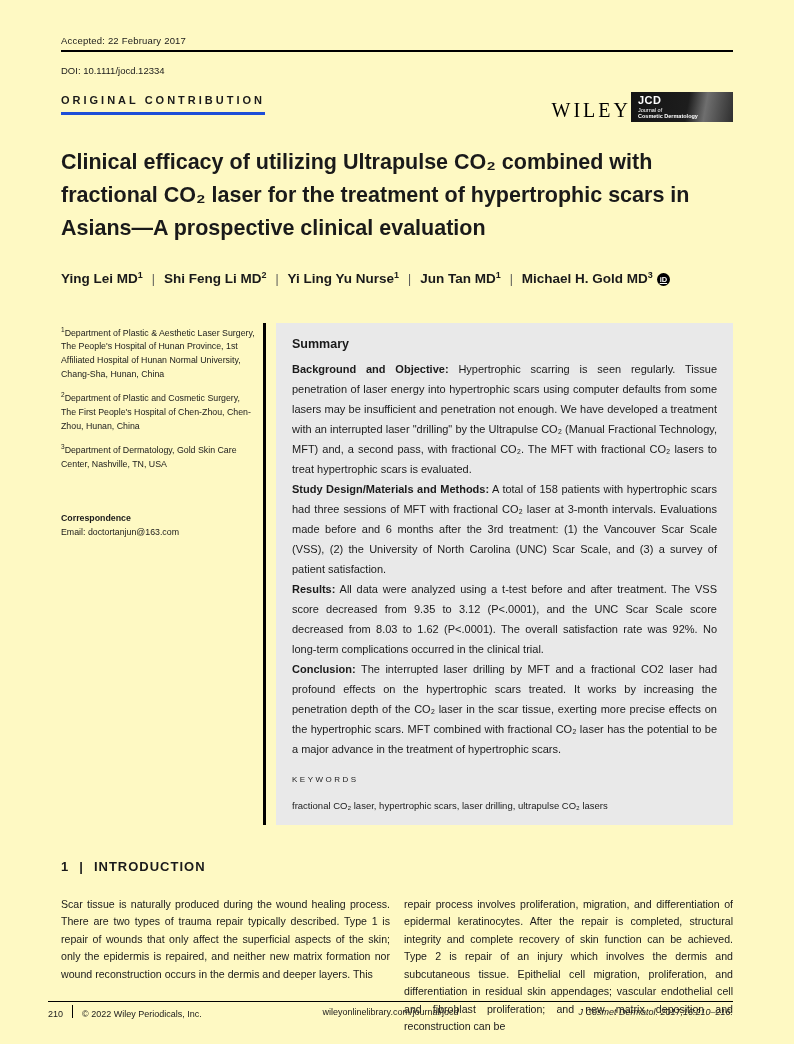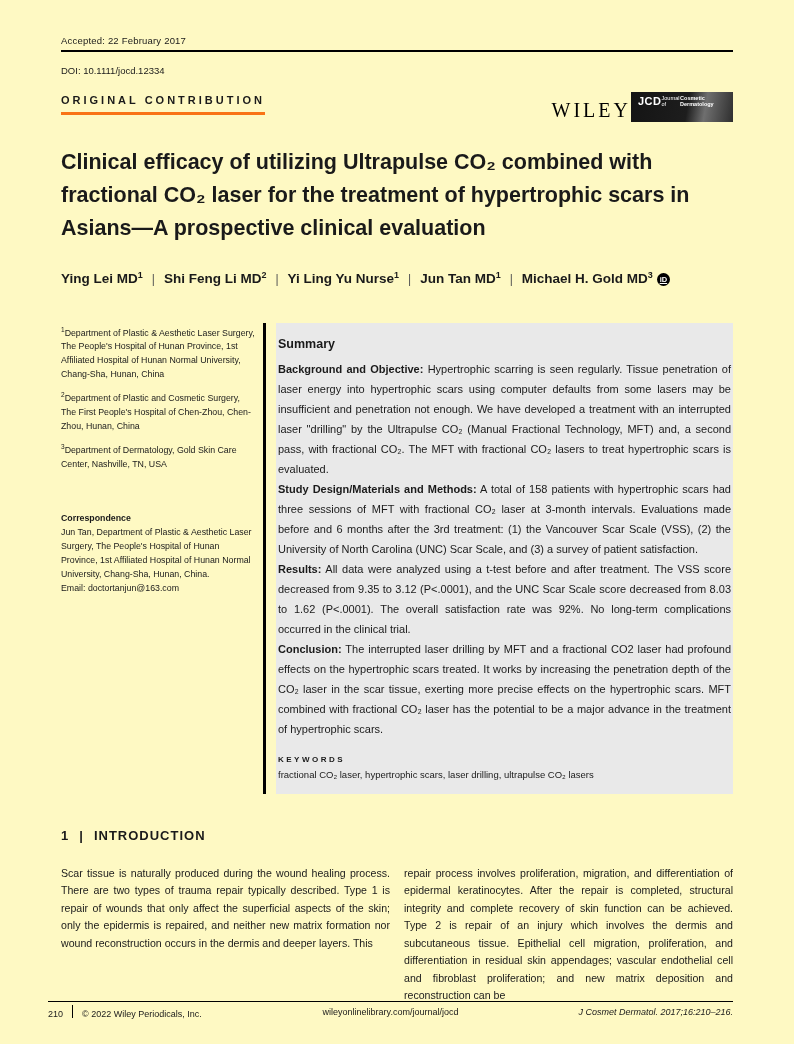--- a/index.html
+++ b/index.html
@@ -10,55 +10,55 @@
   }
   .content{padding:0 61px;}
 
   
   .meta-accepted{padding-top:35px;font-size:9.5px;letter-spacing:.2px;}
   .rule-thick{border-top:2.5px solid #000;margin-top:4px;}
   .doi{font-size:9.5px;margin-top:13px;}
 
   
   .header-row{margin-top:18px;display:flex;justify-content:space-between;align-items:flex-start;}
-  .category{font-size:11px;font-weight:bold;letter-spacing:3px;border-bottom:3px solid #f97316;padding-bottom:6px;}
+  .category{font-size:11px;font-weight:bold;letter-spacing:3px;border-bottom:3px solid #1d4ed8;padding-bottom:6px;}
   .brand{display:flex;align-items:flex-end;margin-top:-2px;}
   .wiley{font-family:"Liberation Serif","DejaVu Serif",serif;font-size:20px;letter-spacing:3px;color:#000;}
   .jcd-badge{width:102px;height:30px;box-sizing:border-box;padding:3px 7px;
     background:linear-gradient(100deg,#141414 0%,#1d1d1d 55%,#6f6f6f 72%,#2e2e2e 100%);
-    color:#fff;display:flex;flex-direction:row;justify-content:center;line-height:1.15;}
+    color:#fff;display:flex;flex-direction:column;justify-content:center;line-height:1.15;}
   .jcd-abbr{font-size:11px;font-weight:bold;letter-spacing:.5px;}
   .jcd-line{font-size:5.5px;}
   .jcd-line2{font-size:5.5px;font-weight:bold;}
 
   
   .title{margin-top:24px;font-size:21.5px;font-weight:bold;line-height:33px;}
   .authors{margin-top:16px;font-size:13.5px;font-weight:bold;line-height:27px;}
   .authors sup{font-size:9px;}
   .sep{font-weight:400;color:#555;margin:0 9px;font-size:12px;}
   .orcid{display:inline-block;width:13px;height:13px;border-radius:50%;background:#000;color:#fff;
     font-size:7.5px;font-weight:bold;text-align:center;line-height:13px;margin-left:4px;vertical-align:1px;text-decoration:underline;}
 
   
   .columns{margin-top:30px;display:flex;align-items:stretch;}
   .left-col{width:194px;flex:none;}
   .divider-bar{width:3px;background:#000;flex:none;margin-left:8px;}
-  .summary-box{flex:1;margin-left:10px;background:#e9e9e9;padding:12px 2px 14px;}
+  .summary-box{flex:1;margin-left:10px;background:#e9e9e9;padding:12px 16px 14px;}
 
   .aff{font-size:8.8px;line-height:14px;margin:0 0 7px;}
   .aff sup{font-size:6.5px;}
   .corr{margin-top:14px;font-size:8.8px;line-height:14px;}
   .corr-heading{font-weight:bold;margin-top:40px;}
   .email-link{color:#1a1a1a;text-decoration:none;}
 
   .summary-heading{font-size:12.5px;font-weight:bold;margin:2px 0 8px;}
   .sum-para{margin:0;font-size:11px;line-height:20px;text-align:justify;}
   .keywords{margin-top:16px;}
-  .kw-heading{font-size:8px;font-weight:bold;letter-spacing:2.5px;}
-  .kw-text{font-size:9.5px;margin-top:5px;}
+  .kw-heading{font-size:8px;font-weight:normal;letter-spacing:2.5px;}
+  .kw-text{font-size:9.5px;margin-top:16px;}
 
   
   .section-head{margin-top:34px;font-size:13px;font-weight:bold;letter-spacing:1px;}
   .section-head .pipe{margin:0 10px;font-weight:bold;}
   .body-cols{margin-top:22px;display:flex;gap:14px;}
   .body-col{flex:1;font-size:10.6px;line-height:17.5px;text-align:justify;}
 
   
   .footer{position:absolute;left:48px;right:61px;bottom:24px;}
   .footer-rule{border-top:1px solid #000;}
@@ -98,21 +98,20 @@
 
     <div class="columns">
 
       <div class="left-col">
         <p class="aff"><sup>1</sup><span>Department of Plastic &amp; Aesthetic Laser Surgery, The People's Hospital of Hunan Province, 1st Affiliated Hospital of Hunan Normal University, Chang-Sha, Hunan, China</span></p>
         <p class="aff"><sup>2</sup><span>Department of Plastic and Cosmetic Surgery, The First People's Hospital of Chen-Zhou, Chen-Zhou, Hunan, China</span></p>
         <p class="aff"><sup>3</sup><span>Department of Dermatology, Gold Skin Care Center, Nashville, TN, USA</span></p>
 
         <div class="corr">
           <div class="corr-heading">Correspondence</div>
-          <div>Jun Tan, Department of Plastic &amp; Aesthetic Laser Surgery, The People's Hospital of Hunan Province, 1st Affiliated Hospital of Hunan Normal University, Chang-Sha, Hunan, China.</div>
           <div><span>Email: </span><a href="#" class="email-link">doctortanjun@163.com</a></div>
         </div>
       </div>
 
       <div class="divider-bar"></div>
 
       <div class="summary-box">
         <div class="summary-heading">Summary</div>
         <p class="sum-para"><b>Background and Objective:</b> <span>Hypertrophic scarring is seen regularly. Tissue penetration of laser energy into hypertrophic scars using computer defaults from some lasers may be insufficient and penetration not enough. We have developed a treatment with an interrupted laser "drilling" by the Ultrapulse CO₂ (Manual Fractional Technology, MFT) and, a second pass, with fractional CO₂. The MFT with fractional CO₂ lasers to treat hypertrophic scars is evaluated.</span></p>
         <p class="sum-para"><b>Study Design/Materials and Methods:</b> <span>A total of 158 patients with hypertrophic scars had three sessions of MFT with fractional CO₂ laser at 3-month intervals. Evaluations made before and 6 months after the 3rd treatment: (1) the Vancouver Scar Scale (VSS), (2) the University of North Carolina (UNC) Scar Scale, and (3) a survey of patient satisfaction.</span></p>

